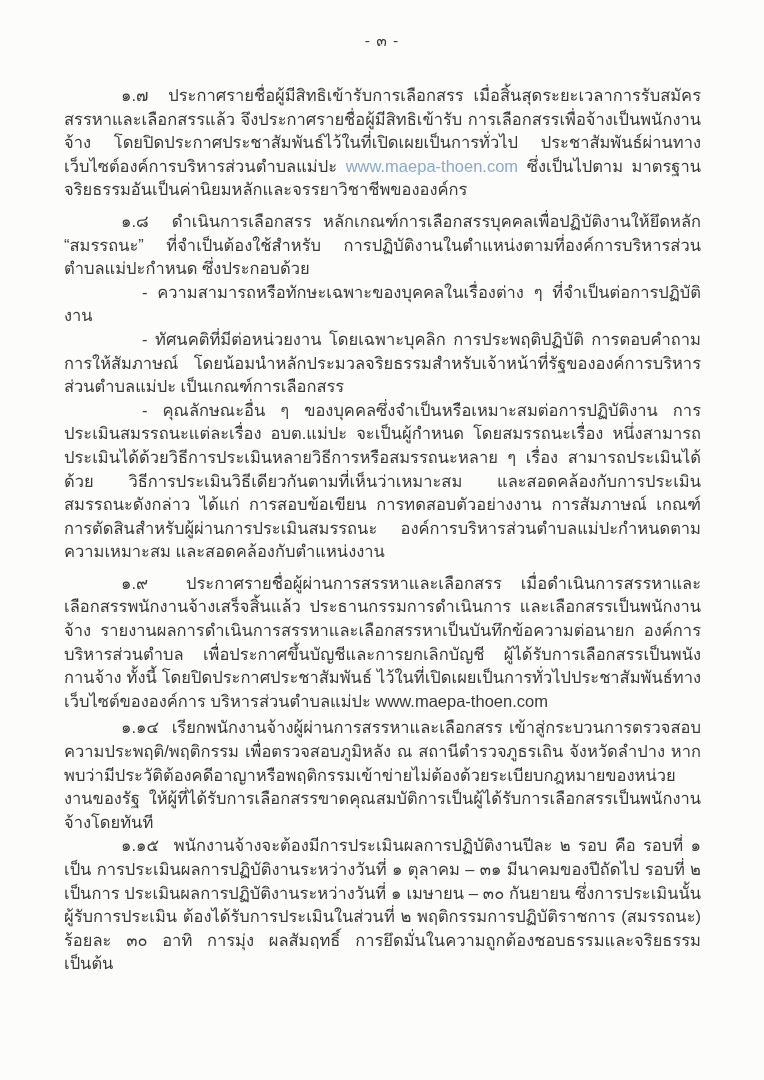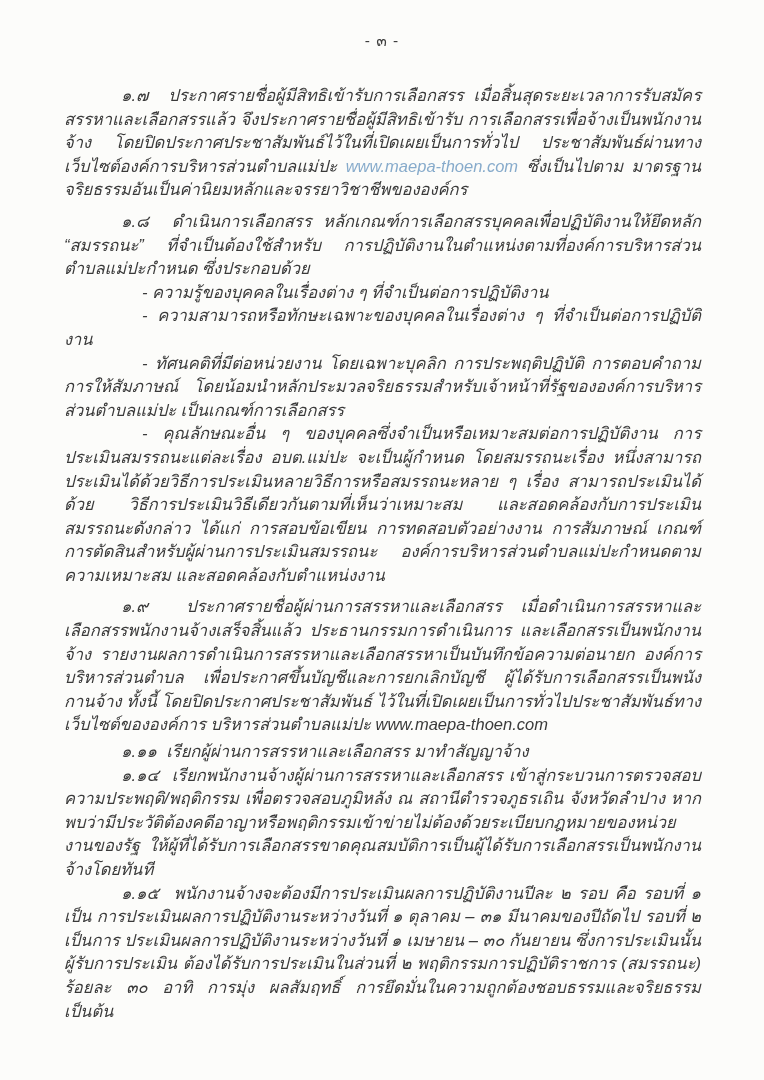--- a/index.html
+++ b/index.html
@@ -19,21 +19,21 @@
     letter-spacing:1px;
     color:#3d3d3d;
   }
   .content {
     margin:31px 63px 0 64px;
     font-size:16.5px;
     line-height:23.6px;
     color:#3a3a3a;
     text-align:justify;
   }
-  .content p { margin:0;font-style:italic; }
+  .content p { margin:0; }
   .para   { text-indent:57px; }
   .bullet { text-indent:78px; }
   .gap-below   { margin-bottom:8px !important; }
   .gap-small   { margin-bottom:3px !important; }
   .link {
     color:#87abcb;
     text-decoration:none;
     cursor:pointer;
     font-family:"Liberation Sans", sans-serif;
   }
@@ -45,32 +45,30 @@
 <div class="page">
 
   <div class="page-number">- ๓ -</div>
 
   <div class="content">
 
     <p class="para gap-below"><span>๑.๗&nbsp; ประกาศรายชื่อผู้มีสิทธิเข้ารับการเลือกสรร เมื่อสิ้นสุดระยะเวลาการรับสมัครสรรหาและเลือกสรรแล้ว จึงประกาศรายชื่อผู้มีสิทธิเข้ารับ การเลือกสรรเพื่อจ้างเป็นพนักงานจ้าง โดยปิดประกาศประชาสัมพันธ์ไว้ในที่เปิดเผยเป็นการทั่วไป ประชาสัมพันธ์ผ่านทางเว็บไซต์องค์การบริหารส่วนตำบลแม่ปะ </span><span class="link">www.maepa-thoen.com</span><span> ซึ่งเป็นไปตาม มาตรฐานจริยธรรมอันเป็นค่านิยมหลักและจรรยาวิชาชีพขององค์กร</span></p>
 
     <p class="para">๑.๘&nbsp; ดำเนินการเลือกสรร หลักเกณฑ์การเลือกสรรบุคคลเพื่อปฏิบัติงานให้ยึดหลัก “สมรรถนะ” ที่จำเป็นต้องใช้สำหรับ การปฏิบัติงานในตำแหน่งตามที่องค์การบริหารส่วนตำบลแม่ปะกำหนด ซึ่งประกอบด้วย</p>
 
-    <p class="bullet">- ความรู้ของบุคคลในเรื่องต่าง ๆ ที่จำเป็นต่อการปฏิบัติงาน</p>
 
     <p class="bullet">- ความสามารถหรือทักษะเฉพาะของบุคคลในเรื่องต่าง ๆ ที่จำเป็นต่อการปฏิบัติงาน</p>
 
     <p class="bullet">- ทัศนคติที่มีต่อหน่วยงาน โดยเฉพาะบุคลิก การประพฤติปฏิบัติ การตอบคำถาม การให้สัมภาษณ์ โดยน้อมนำหลักประมวลจริยธรรมสำหรับเจ้าหน้าที่รัฐขององค์การบริหาร ส่วนตำบลแม่ปะ เป็นเกณฑ์การเลือกสรร</p>
 
     <p class="bullet gap-below">- คุณลักษณะอื่น ๆ ของบุคคลซึ่งจำเป็นหรือเหมาะสมต่อการปฏิบัติงาน การประเมินสมรรถนะแต่ละเรื่อง อบต.แม่ปะ จะเป็นผู้กำหนด โดยสมรรถนะเรื่อง หนึ่งสามารถประเมินได้ด้วยวิธีการประเมินหลายวิธีการหรือสมรรถนะหลาย ๆ เรื่อง สามารถประเมินได้ด้วย วิธีการประเมินวิธีเดียวกันตามที่เห็นว่าเหมาะสม และสอดคล้องกับการประเมินสมรรถนะดังกล่าว ได้แก่ การสอบข้อเขียน การทดสอบตัวอย่างงาน การสัมภาษณ์ เกณฑ์การตัดสินสำหรับผู้ผ่านการประเมินสมรรถนะ องค์การบริหารส่วนตำบลแม่ปะกำหนดตามความเหมาะสม และสอดคล้องกับตำแหน่งงาน</p>
 
     <p class="para gap-small"><span>๑.๙&nbsp; ประกาศรายชื่อผู้ผ่านการสรรหาและเลือกสรร เมื่อดำเนินการสรรหาและเลือกสรรพนักงานจ้างเสร็จสิ้นแล้ว ประธานกรรมการดำเนินการ และเลือกสรรเป็นพนักงานจ้าง รายงานผลการดำเนินการสรรหาและเลือกสรรหาเป็นบันทึกข้อความต่อนายก องค์การบริหารส่วนตำบล เพื่อประกาศขึ้นบัญชีและการยกเลิกบัญชี ผู้ได้รับการเลือกสรรเป็นพนังกานจ้าง ทั้งนี้ โดยปิดประกาศประชาสัมพันธ์ ไว้ในที่เปิดเผยเป็นการทั่วไปประชาสัมพันธ์ทางเว็บไซต์ขององค์การ บริหารส่วนตำบลแม่ปะ </span><span class="plain-url">www.maepa-thoen.com</span></p>
 
 
-    <p class="para">๑.๑๑&nbsp; เรียกผู้ผ่านการสรรหาและเลือกสรร มาทำสัญญาจ้าง</p>
 
 
 
     <p class="para">๑.๑๔&nbsp; เรียกพนักงานจ้างผู้ผ่านการสรรหาและเลือกสรร เข้าสู่กระบวนการตรวจสอบ ความประพฤติ/พฤติกรรม เพื่อตรวจสอบภูมิหลัง ณ สถานีตำรวจภูธรเถิน จังหวัดลำปาง หาก พบว่ามีประวัติต้องคดีอาญาหรือพฤติกรรมเข้าข่ายไม่ต้องด้วยระเบียบกฎหมายของหน่วยงานของรัฐ ให้ผู้ที่ได้รับการเลือกสรรขาดคุณสมบัติการเป็นผู้ได้รับการเลือกสรรเป็นพนักงานจ้างโดยทันที</p>
 
     <p class="para">๑.๑๕&nbsp; พนักงานจ้างจะต้องมีการประเมินผลการปฏิบัติงานปีละ ๒ รอบ คือ รอบที่ ๑ เป็น การประเมินผลการปฏิบัติงานระหว่างวันที่ ๑ ตุลาคม – ๓๑ มีนาคมของปีถัดไป รอบที่ ๒ เป็นการ ประเมินผลการปฏิบัติงานระหว่างวันที่ ๑ เมษายน – ๓๐ กันยายน ซึ่งการประเมินนั้น ผู้รับการประเมิน ต้องได้รับการประเมินในส่วนที่ ๒ พฤติกรรมการปฏิบัติราชการ (สมรรถนะ) ร้อยละ ๓๐ อาทิ การมุ่ง ผลสัมฤทธิ์ การยึดมั่นในความถูกต้องชอบธรรมและจริยธรรม เป็นต้น</p>
 
   </div>
 </div>
 

